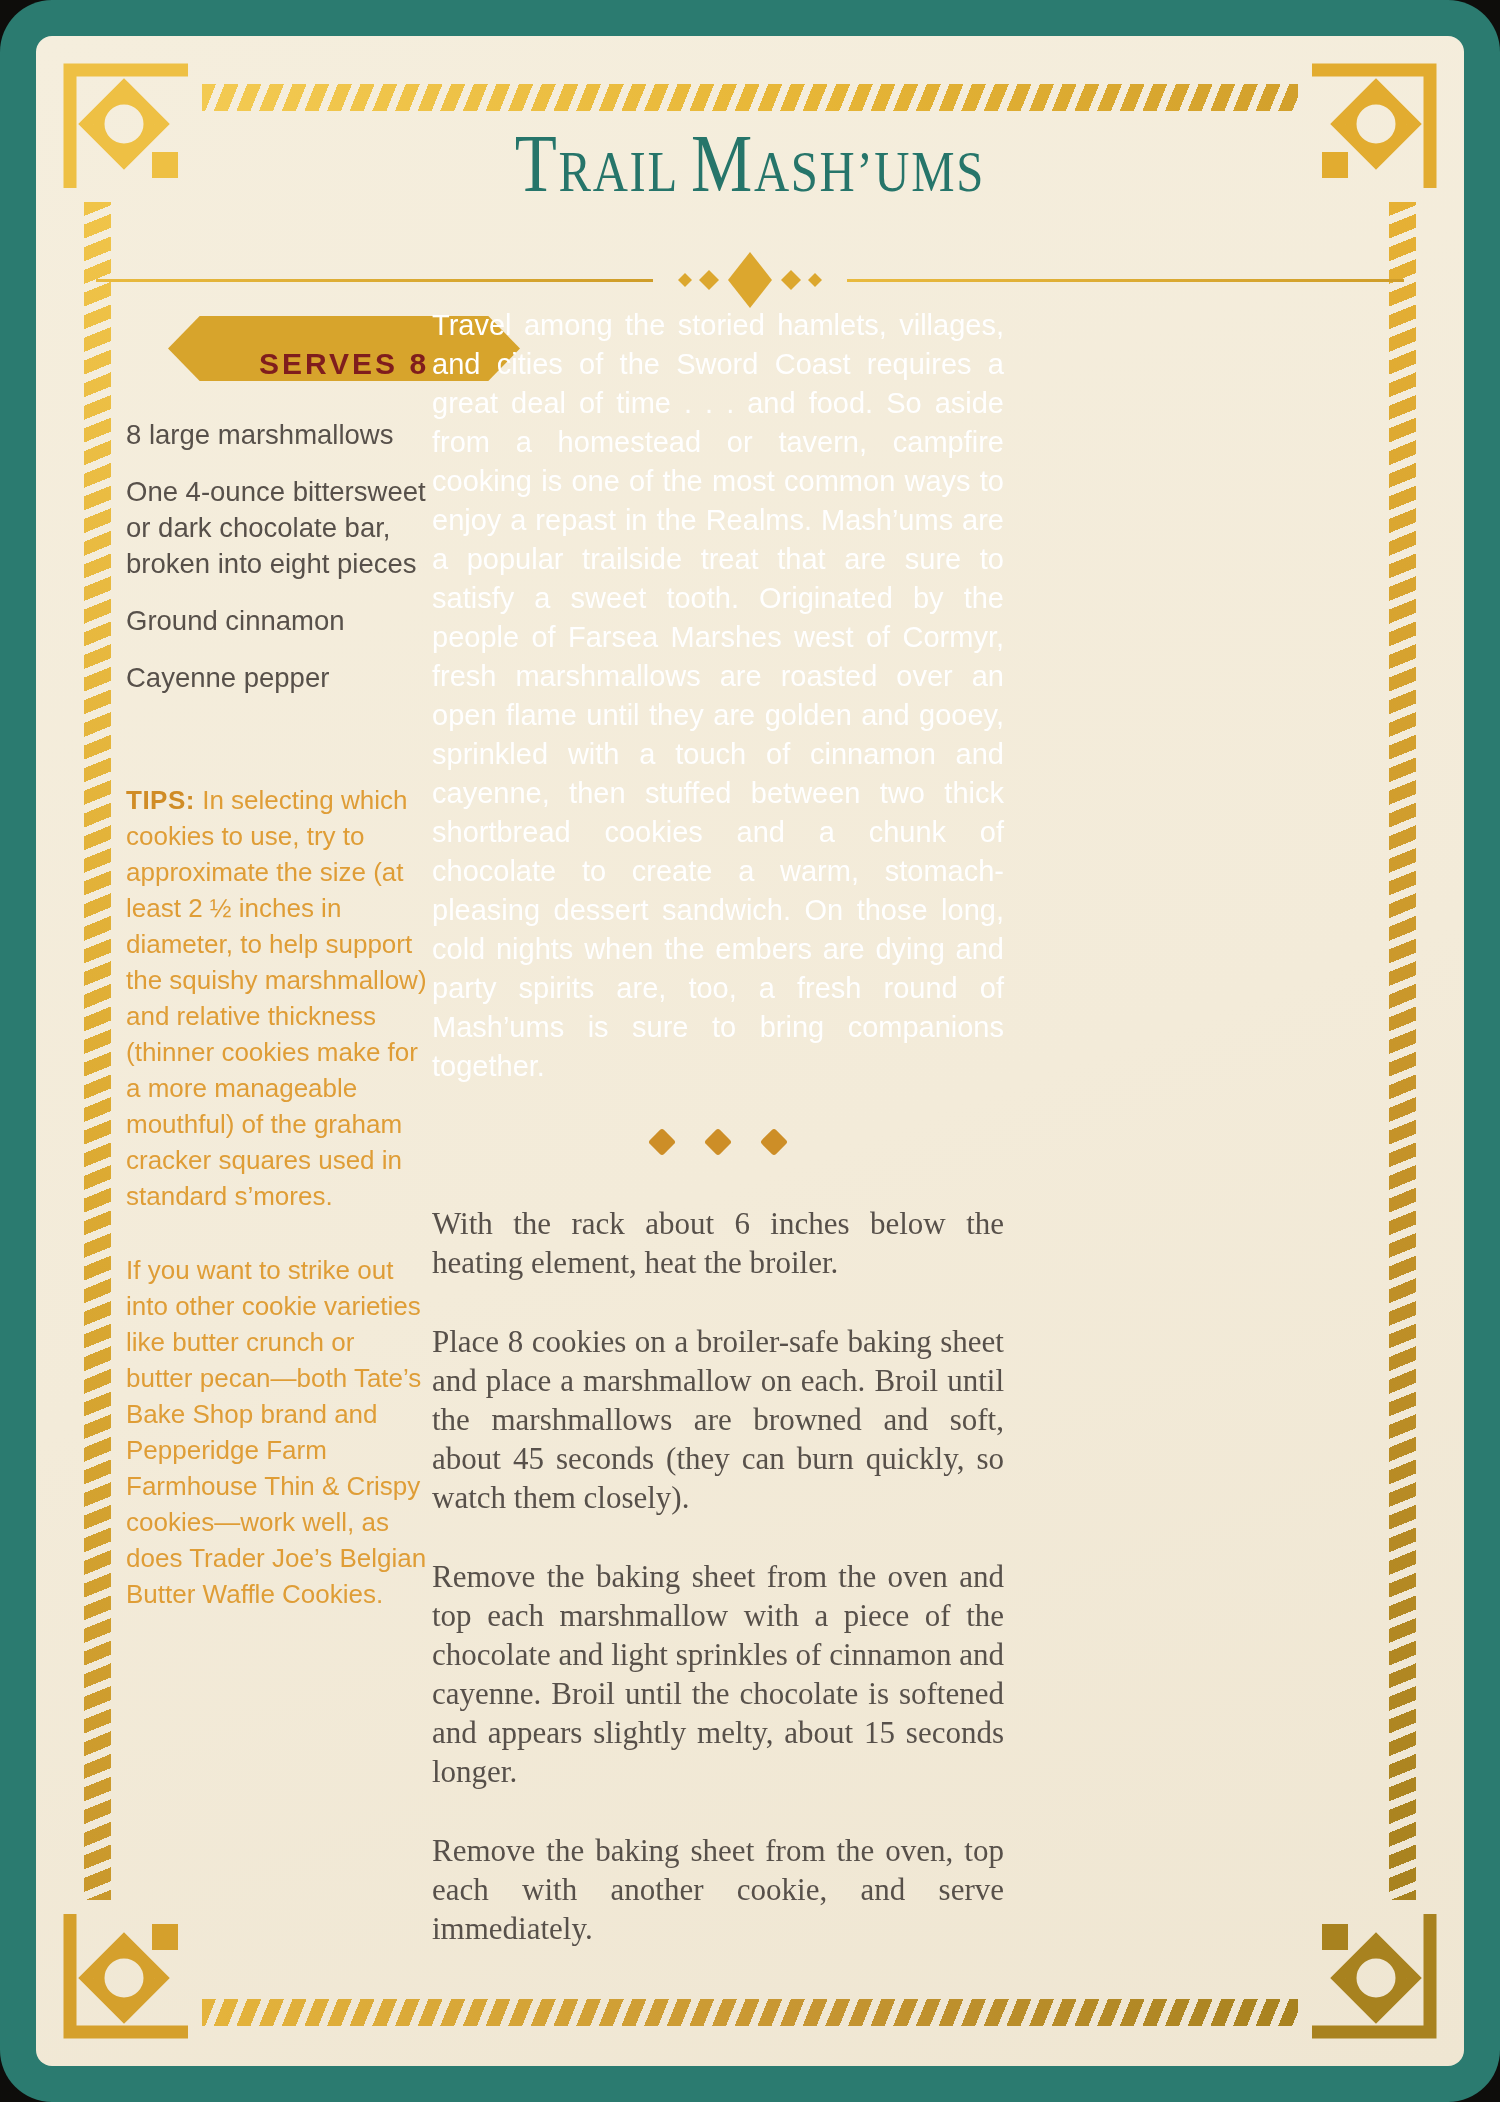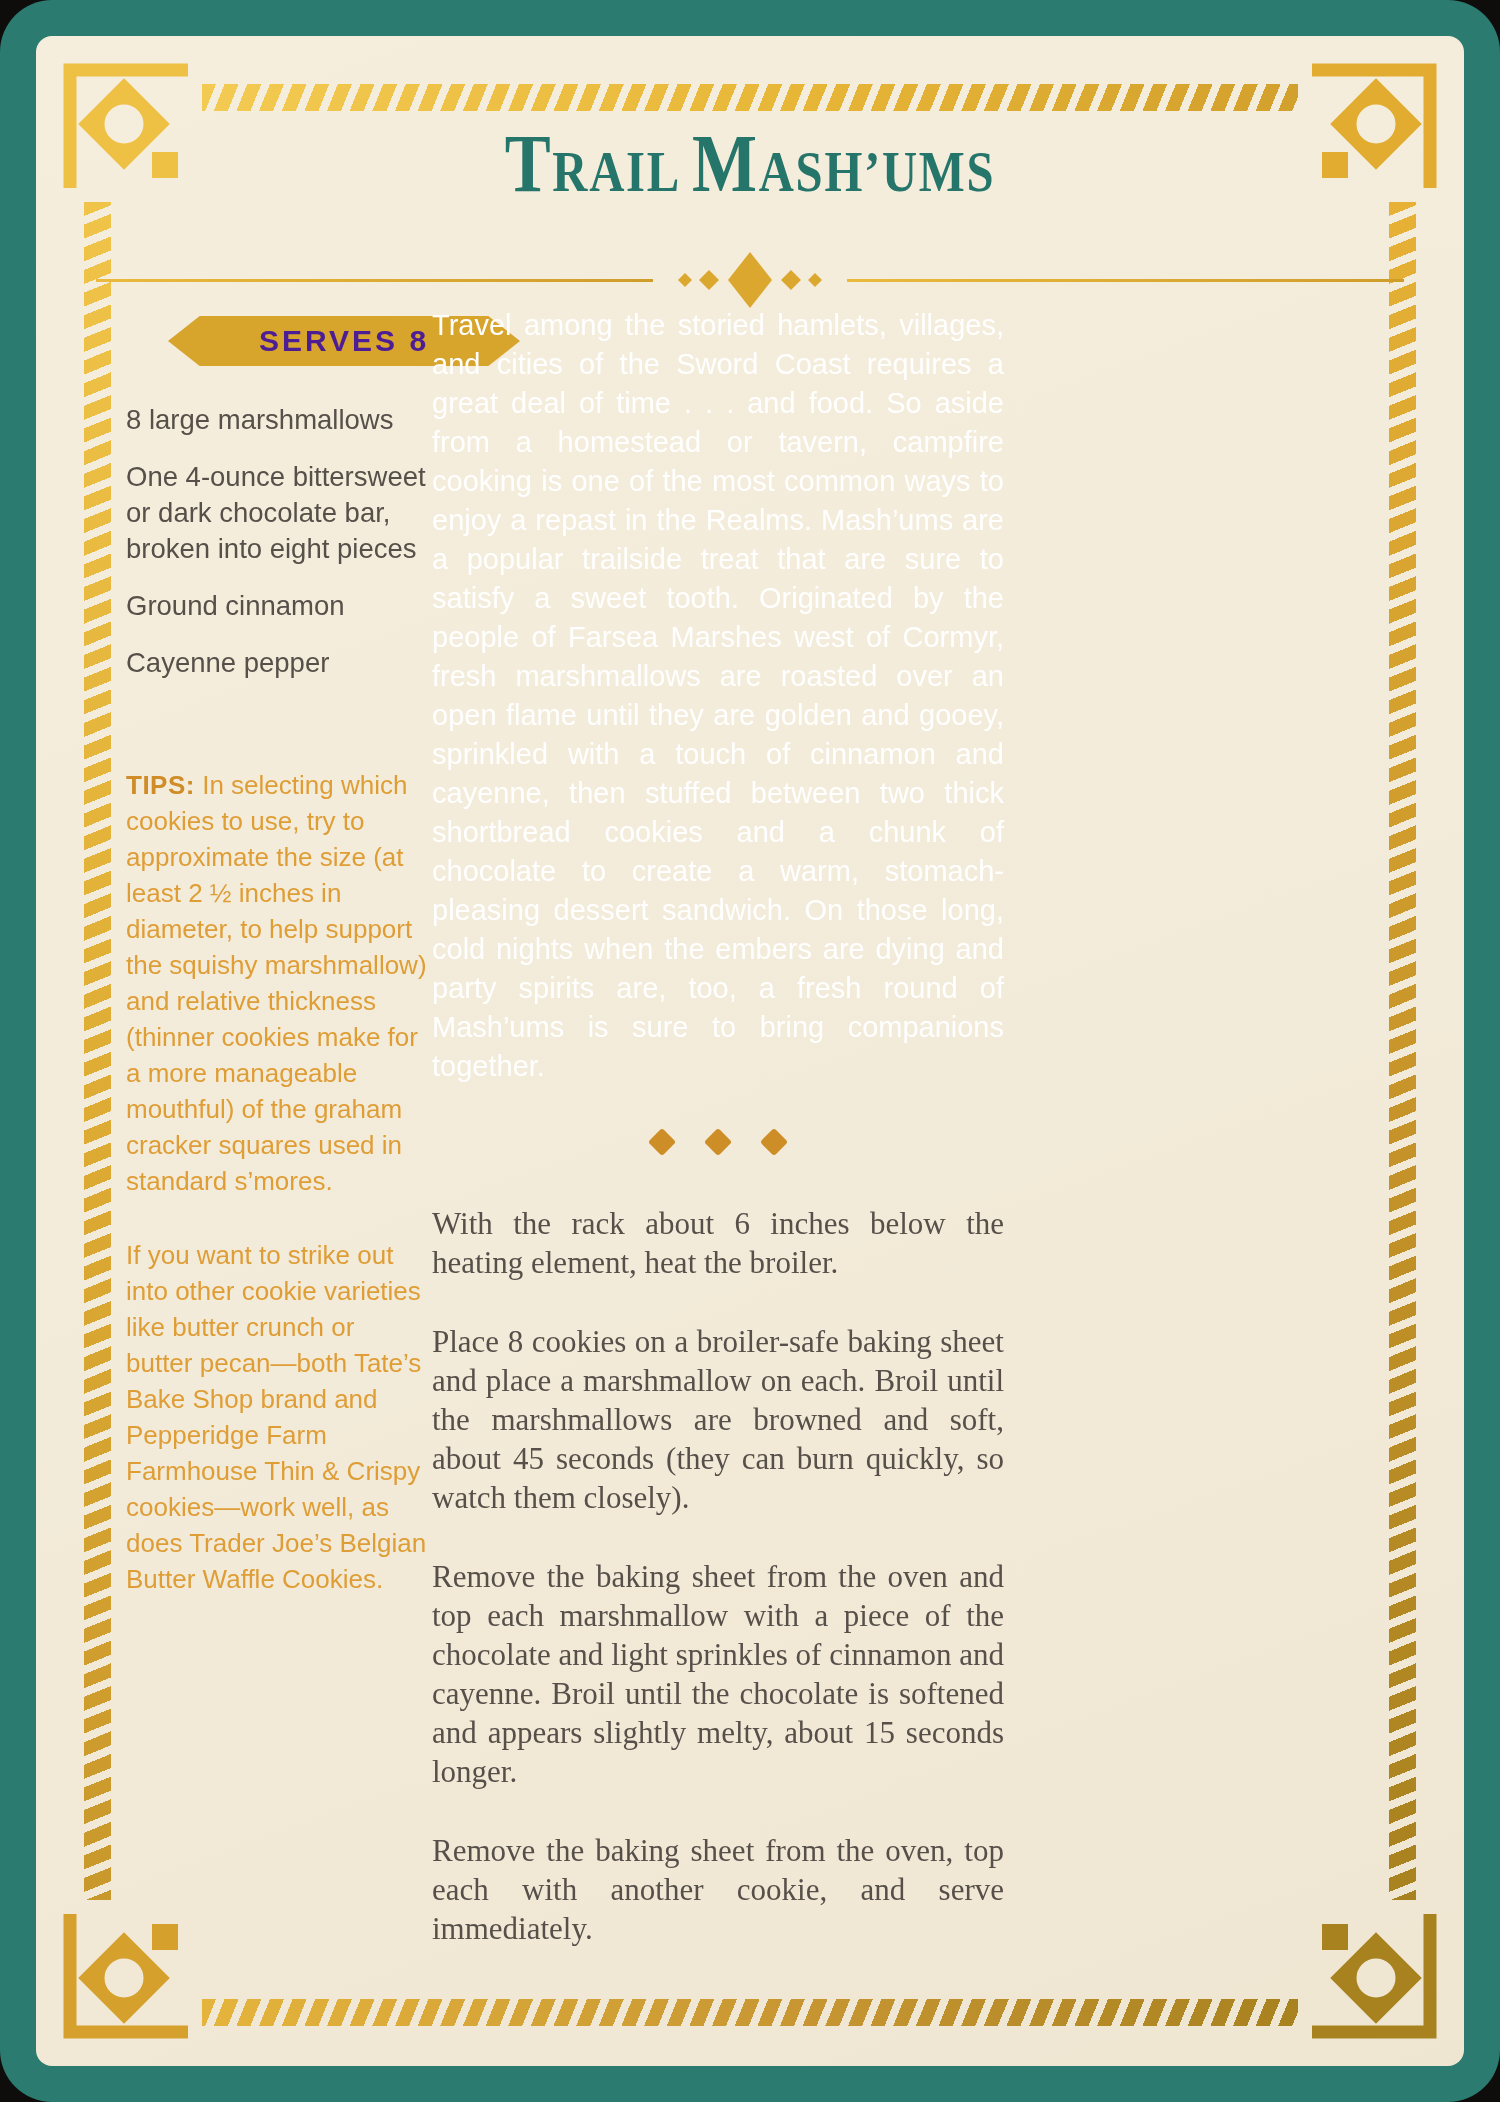--- a/index.html
+++ b/index.html
@@ -30,36 +30,36 @@
 
   .corner{position:absolute;width:132px;height:132px;}
   .corner svg{width:100%;height:100%;display:block;}
   .corner.tl{left:58px;top:58px;color:#eec044;}
   .corner.tr{right:58px;top:58px;transform:scaleX(-1);color:#e2ac30;}
   .corner.bl{left:58px;bottom:58px;transform:scaleY(-1);color:#d5a02c;}
   .corner.br{right:58px;bottom:58px;transform:scale(-1,-1);color:#a8821f;}
 
   
   .title{position:absolute;top:104px;left:0;right:0;text-align:center;
-    font-family:"Liberation Serif",serif;font-weight:700;color:#26756a;
+    font-family:"Liberation Serif",serif;font-weight:400;color:#26756a;
     font-size:58px;letter-spacing:2px;text-transform:uppercase;line-height:1;}
   .title .squeeze{display:inline-block;transform:scaleX(0.84);transform-origin:center;}
   .title .cap{font-size:82px;line-height:0;}
 
   .title-divider{position:absolute;top:252px;left:96px;right:96px;height:56px;
     display:flex;align-items:center;gap:12px;color:#d9a72f;}
   .title-divider .line{flex:1;height:3px;background:linear-gradient(90deg,#e9ba3e,#cf9d29);}
   .title-divider svg{width:170px;height:56px;flex:0 0 auto;}
 
   
   .col-left{position:absolute;left:126px;top:316px;width:302px;font-family:"Liberation Sans",sans-serif;}
-  .serves-badge{width:352px;height:50px;margin-left:42px;background:#d7a42c;
+  .serves-badge{width:352px;height:65px;margin-left:42px;background:#d7a42c;
     clip-path:polygon(9% 0,91% 0,100% 50%,91% 100%,9% 100%,0 50%);
-    display:flex;align-items:center;justify-content:center;
-    color:#4c1d95;font-weight:700;font-size:30px;letter-spacing:3px;}
+    display:flex;align-items:flex-end;justify-content:center;
+    color:#7f1d1d;font-weight:700;font-size:30px;letter-spacing:3px;}
   .ingredients{margin-top:36px;font-size:27.5px;line-height:36px;color:#57504a;}
   .ingredients p{margin:0 0 21px 0;}
   .tips{margin-top:86px;font-size:26px;line-height:36px;color:#df9d36;}
   .tips p{margin:0 0 38px 0;}
   .tips .tips-label{font-weight:700;color:#d08c26;letter-spacing:0.5px;}
 
   
   .col-right{position:absolute;left:432px;top:306px;width:572px;}
   .intro{font-family:"Liberation Sans",sans-serif;font-size:29px;line-height:39px;
     text-align:justify;color:#ffffff;margin:0;}

